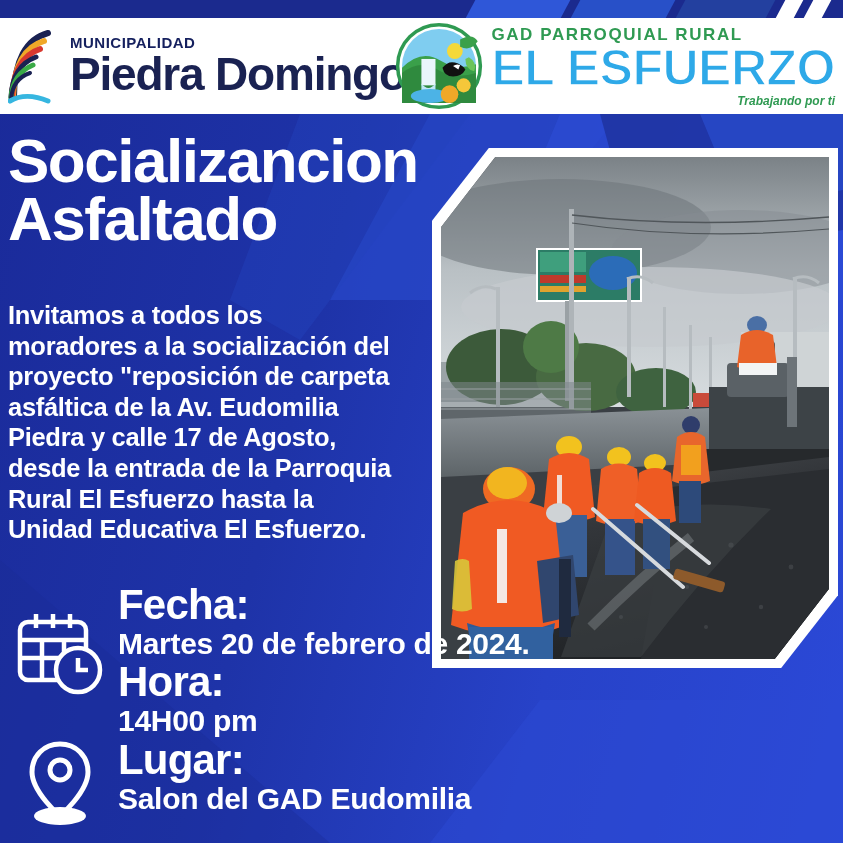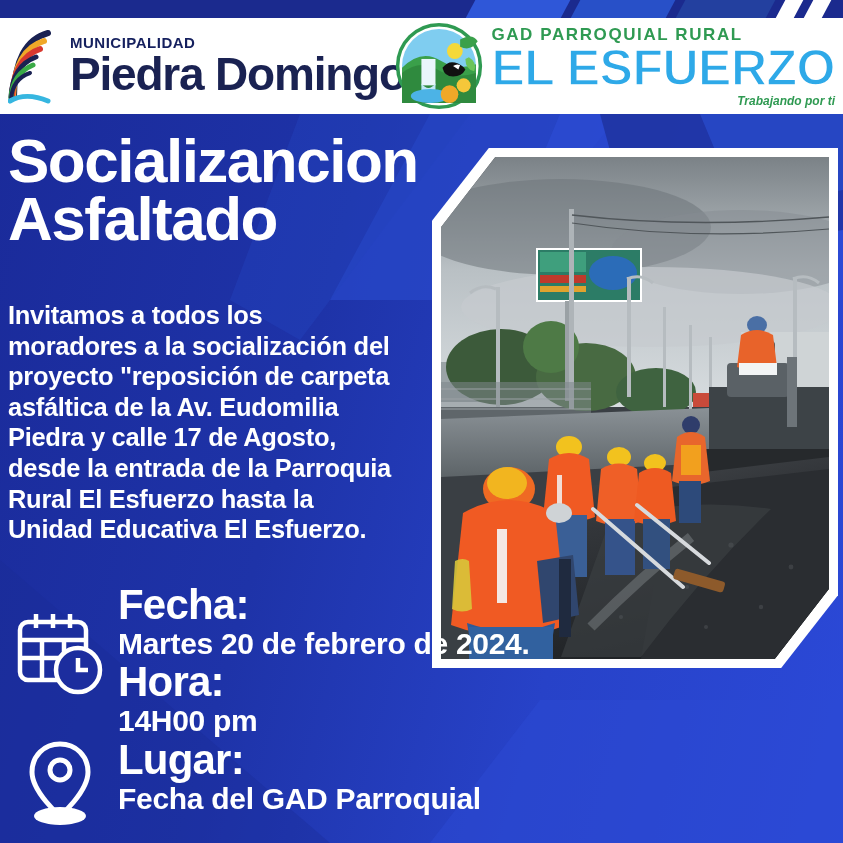--- a/index.html
+++ b/index.html
@@ -175,21 +175,21 @@
     <path d="M36 4 C20 4 8 16 8 32 C8 52 36 76 36 76 C36 76 64 52 64 32 C64 16 52 4 36 4 Z" fill="none" stroke="#ffffff" stroke-width="5"></path>
     <circle cx="36" cy="30" r="10" fill="none" stroke="#ffffff" stroke-width="5"></circle>
   </svg>
 
   <div class="info">
     <div class="ilabel">Fecha:</div>
     <div class="ivalue">Martes 20 de febrero de 2024.</div>
     <div class="ilabel">Hora:</div>
     <div class="ivalue">14H00 pm</div>
     <div class="ilabel">Lugar:</div>
-    <div class="ivalue">Fecha del GAD Parroquial</div>
+    <div class="ivalue">Salon del GAD Eudomilia</div>
   </div>
 
   <div class="photo-wrap">
     <div class="octa"></div>
     <div class="octa-inner">
       <svg viewBox="0 0 388 502" preserveAspectRatio="xMidYMid slice" width="100%" height="100%">
         <defs>
           <linearGradient id="sky" x1="0" y1="0" x2="0" y2="1">
             <stop offset="0%" stop-color="#7b8287"></stop>
             <stop offset="45%" stop-color="#b9c0c4"></stop>

